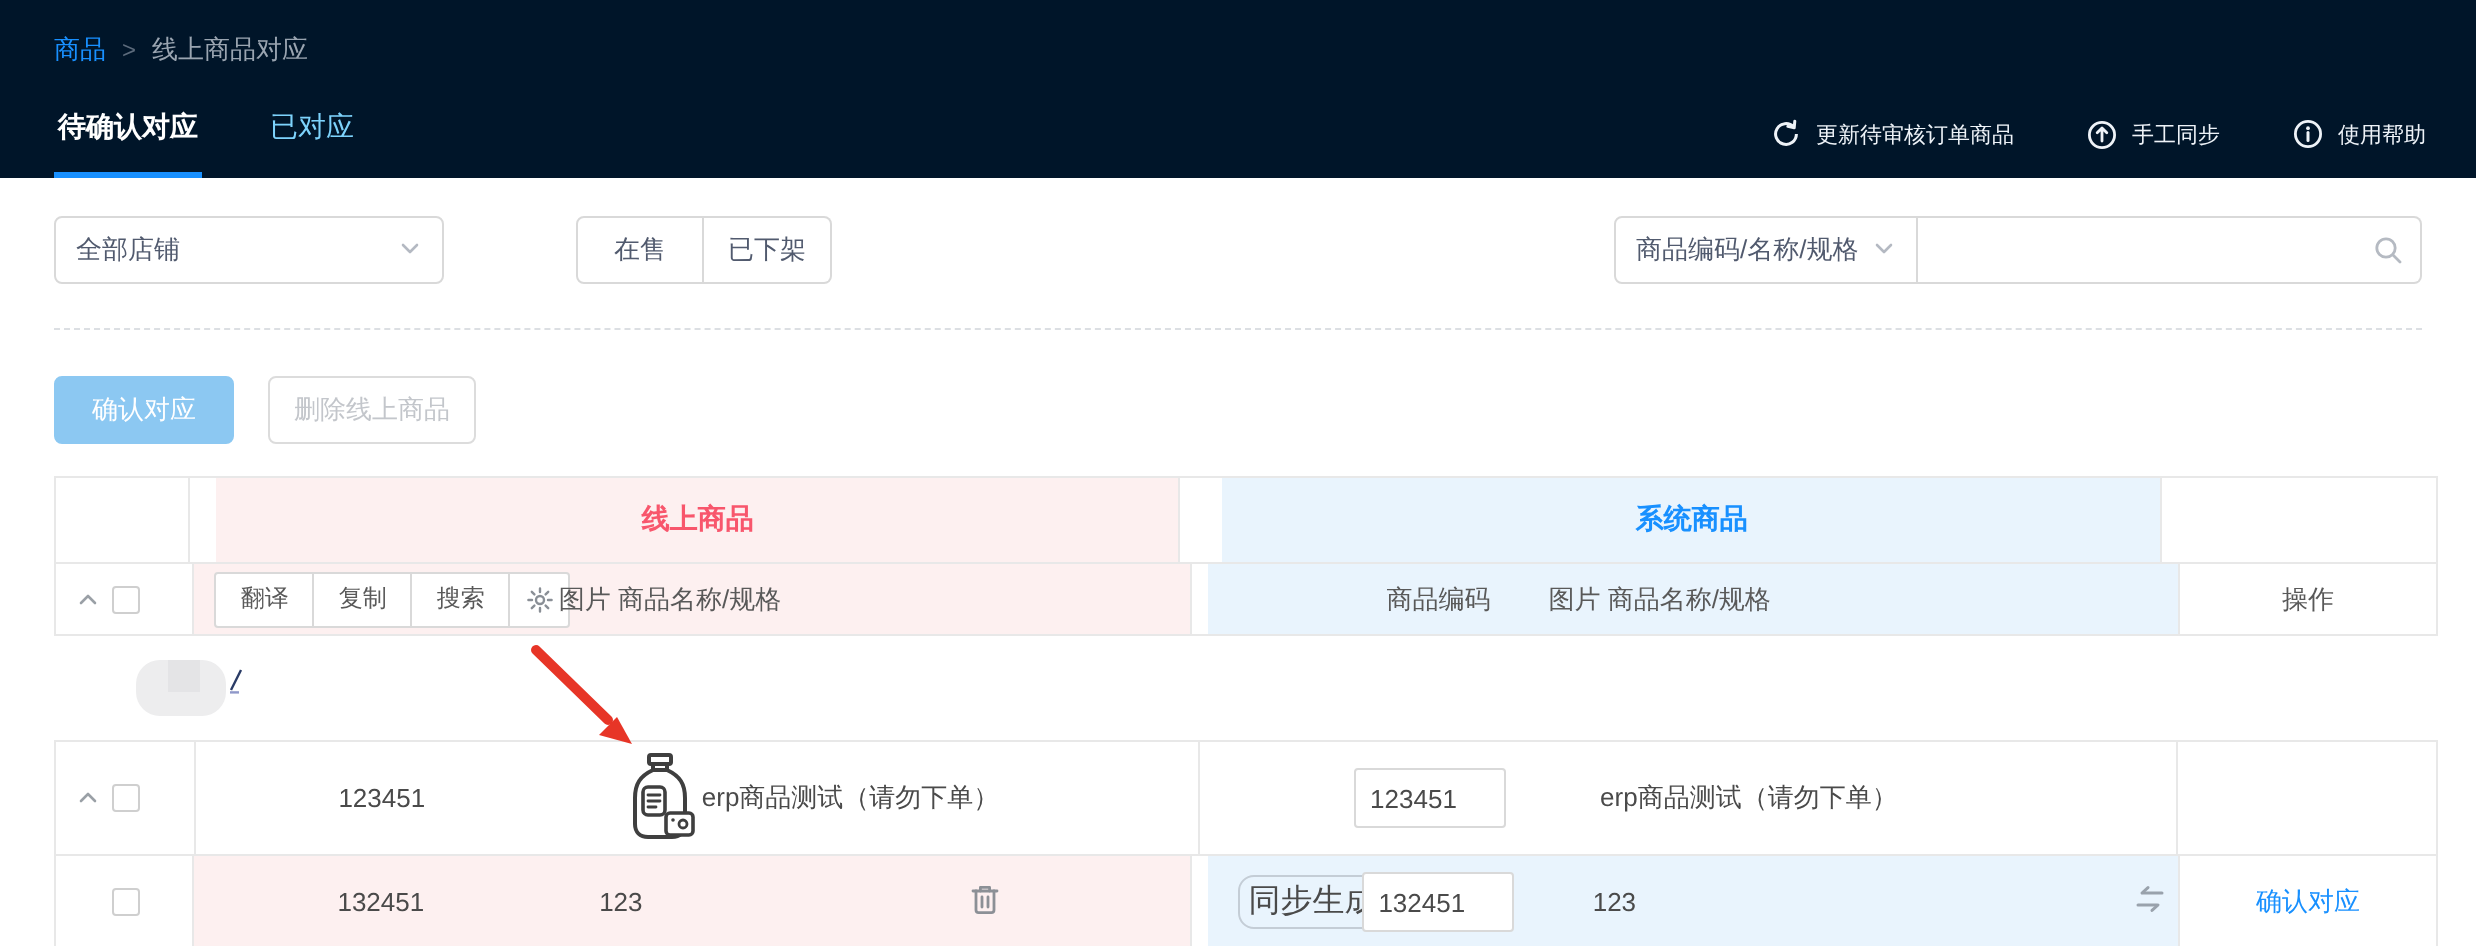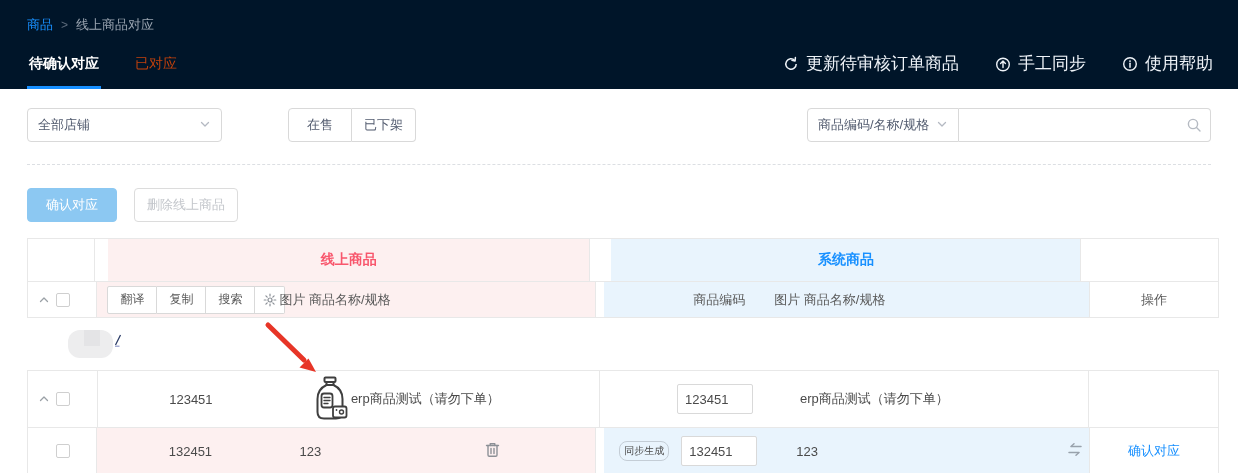--- a/index.html
+++ b/index.html
@@ -10,24 +10,24 @@
     font-size:13px;
   }
 
   
   .topbar { position:absolute; left:0; top:0; width:1238px; height:89px; background:#001529; }
   .breadcrumb { position:absolute; left:27px; top:16px; font-size:13px; display:flex; gap:8px; align-items:center; }
   .crumb-root { color:#1890ff; cursor:pointer; }
   .crumb-sep { color:#5c6b7c; font-size:12px; }
   .crumb-cur { color:#9aa5b1; }
   .tabs { position:absolute; left:27px; bottom:0; display:flex; gap:32px; }
-  .tab { padding:0 2px 13px 2px; font-size:14px; color:#c2410c; cursor:pointer; border-bottom:3px solid transparent; }
+  .tab { padding:0 2px 13px 2px; font-size:14px; color:#7dd3fc; cursor:pointer; border-bottom:3px solid transparent; }
   .tab.active { color:#ffffff; font-weight:bold; border-bottom-color:#1890ff; }
   .top-actions { position:absolute; right:25px; bottom:14px; display:flex; gap:36px; align-items:center; }
-  .top-action { display:flex; align-items:center; gap:7px; color:#eef3f8; font-size:17px; cursor:pointer; white-space:nowrap; }
+  .top-action { display:flex; align-items:center; gap:7px; color:#eef3f8; font-size:11px; cursor:pointer; white-space:nowrap; }
   .top-action svg { display:block; }
 
   
   .filterbar { position:absolute; left:0; top:89px; width:1238px; height:61px; background:#fff; }
   .select {
     position:absolute; top:19px; height:34px; border:1px solid #d9d9d9; border-radius:4px;
     background:#fff; display:flex; align-items:center; justify-content:space-between;
     padding:0 10px; color:#515a6e; cursor:pointer;
   }
   .shop-select { left:27px; width:195px; }
@@ -87,21 +87,21 @@
   .tool-gear { border:1px solid #d9d9d9; border-left:none; background:#fff; width:30px; display:flex; align-items:center; justify-content:center; border-radius:0 2px 2px 0; cursor:pointer; }
   .val { color:#4a4a4a; font-size:13px; }
   .code-span { position:absolute; left:43px; width:100px; text-align:center; }
   .mini-input {
     position:absolute; left:77px; top:50%; transform:translateY(-50%);
     width:76px; height:30px; border:1px solid #d9d9d9; border-radius:2px; background:#fff;
     font-size:13px; color:#4a4a4a; padding:0 7px; outline:none; font-family:inherit;
   }
   .sync-tag {
     position:absolute; left:15px; top:50%; transform:translateY(-50%);
-    border:1px solid #c4cdd6; border-radius:8px; color:#4a4a4a; font-size:10px;
+    border:1px solid #c4cdd6; border-radius:8px; color:#4a4a4a; font-size:16px;
     padding:2px 4px; white-space:nowrap;
   }
   .link { color:#1890ff; cursor:pointer; font-size:13px; }
   .op-center { display:flex; align-items:center; justify-content:center; height:100%; }
 
   
   .shop-gap { position:absolute; left:0; top:318px; width:1238px; height:52px; background:#fff; }
   .shop-blob { position:absolute; left:68px; top:12px; width:45px; height:28px; background:#ededee; border-radius:12px; }
   .shop-blob-inner { position:absolute; left:16px; top:0; width:16px; height:16px; background:#e4e4e6; }
   .shop-frag { position:absolute; left:113px; top:16px; }

